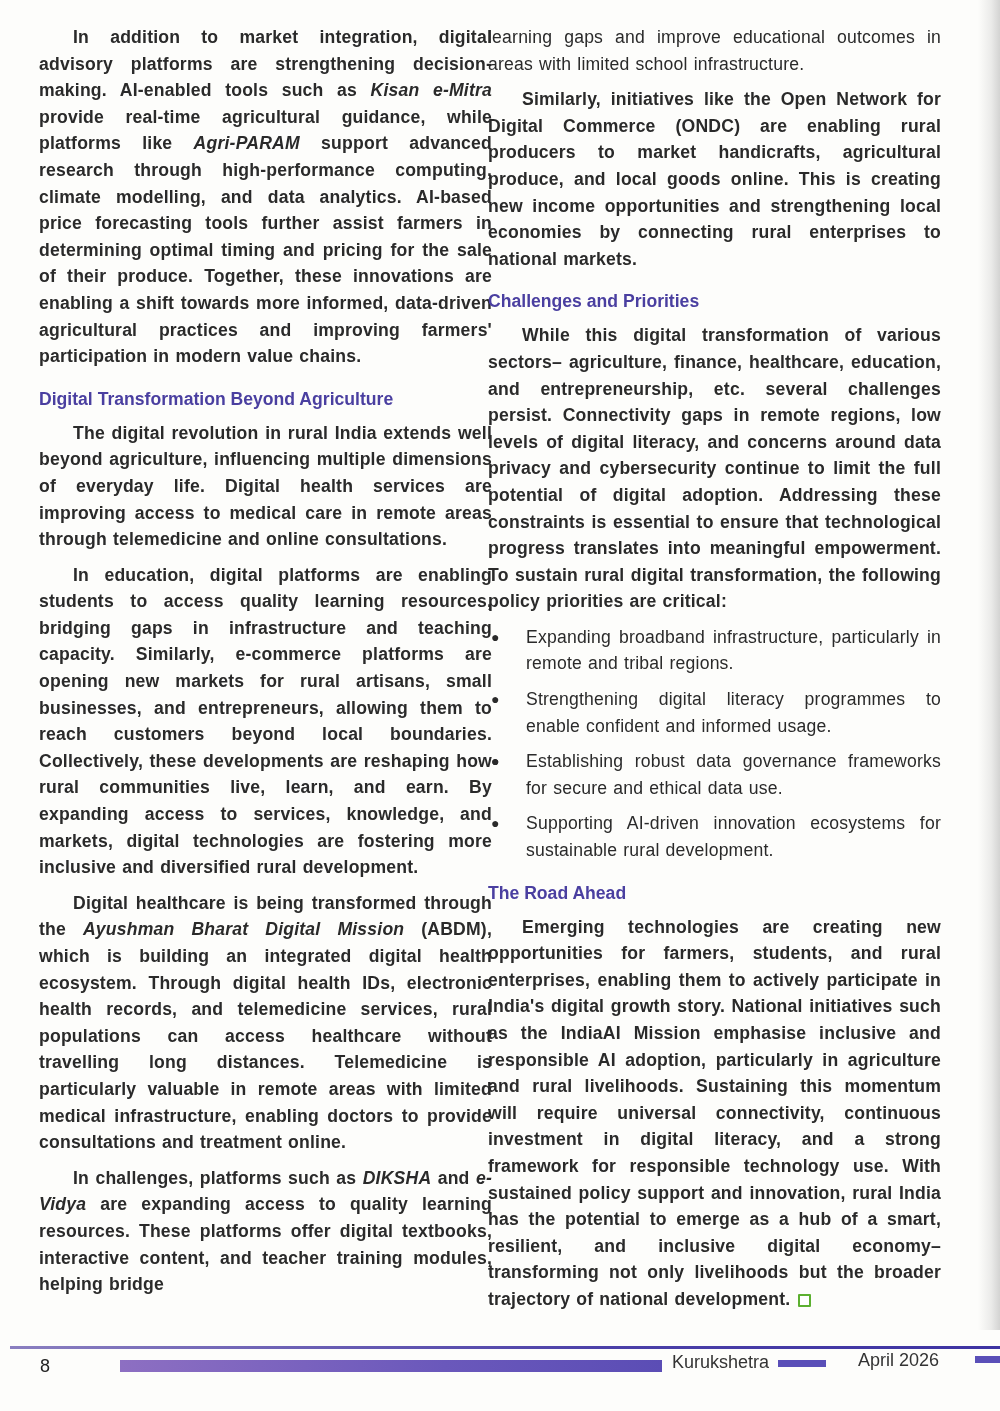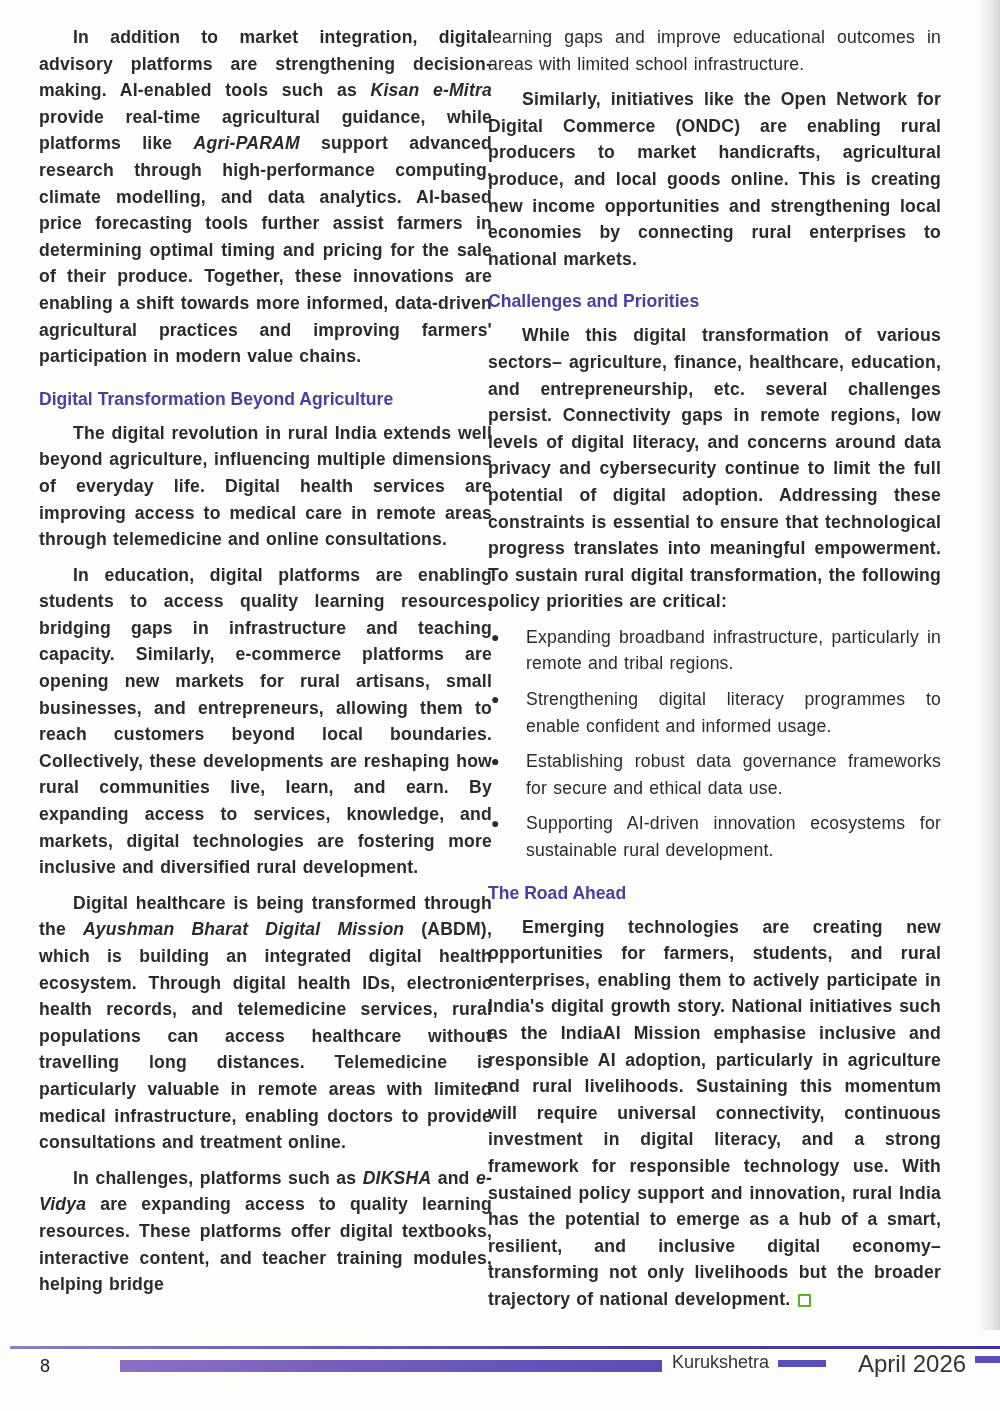--- a/index.html
+++ b/index.html
@@ -33,21 +33,21 @@
     position:absolute; left:10px; top:6px; width:990px; height:3px;
     background:linear-gradient(90deg,#8a7fc0,#4b40a8 60%,#3d33a2);
   }
   .page-num { position:absolute; left:40px; top:16px; font-size:18px; color:#222; }
   .bar-long {
     position:absolute; left:120px; top:20px; width:542px; height:12px;
     background:linear-gradient(90deg,#8d6fc2,#6a58bb 60%,#5b4db5);
   }
   .mag-name { position:absolute; left:672px; top:12px; font-size:18px; color:#333; }
   .bar-mid { position:absolute; left:778px; top:20px; width:48px; height:7px; background:#5a4fb8; }
-  .issue { position:absolute; left:858px; top:10px; font-size:24px; color:#333; }
+  .issue { position:absolute; left:858px; top:10px; font-size:18px; color:#333; }
   .bar-end { position:absolute; left:975px; top:16px; width:25px; height:7px; background:#5a4fb8; }
   .edge-shadow {
     position:absolute; right:0; top:0; width:22px; height:1330px;
     background:linear-gradient(90deg,rgba(255,255,255,0),rgba(200,200,200,0.35) 60%,rgba(170,170,170,0.5));
   }
 </style>
 </head>
 <body>
 
 <div class="col col-left">

